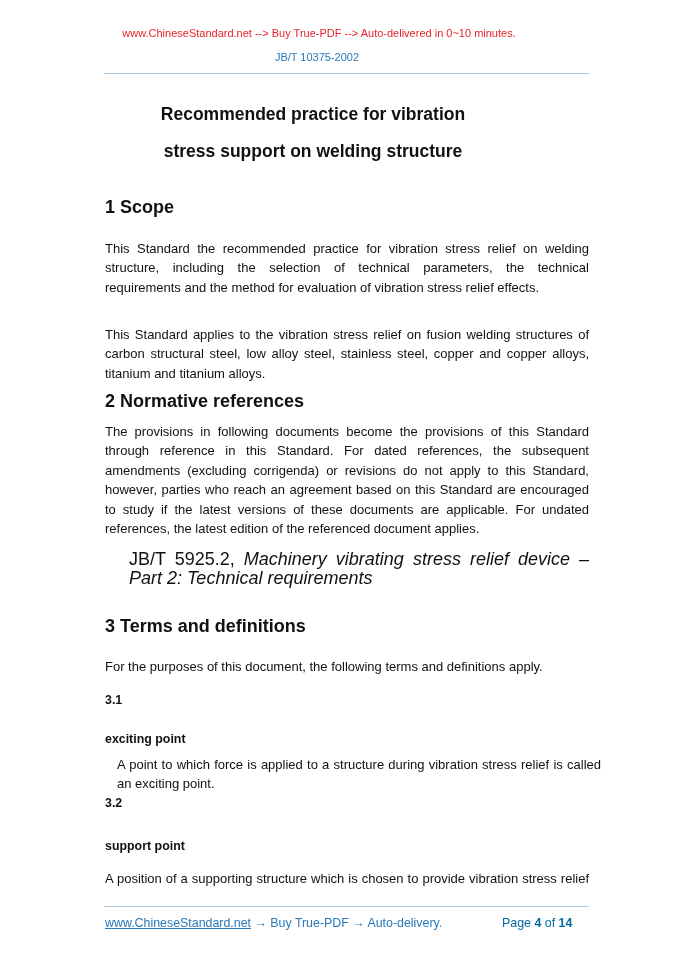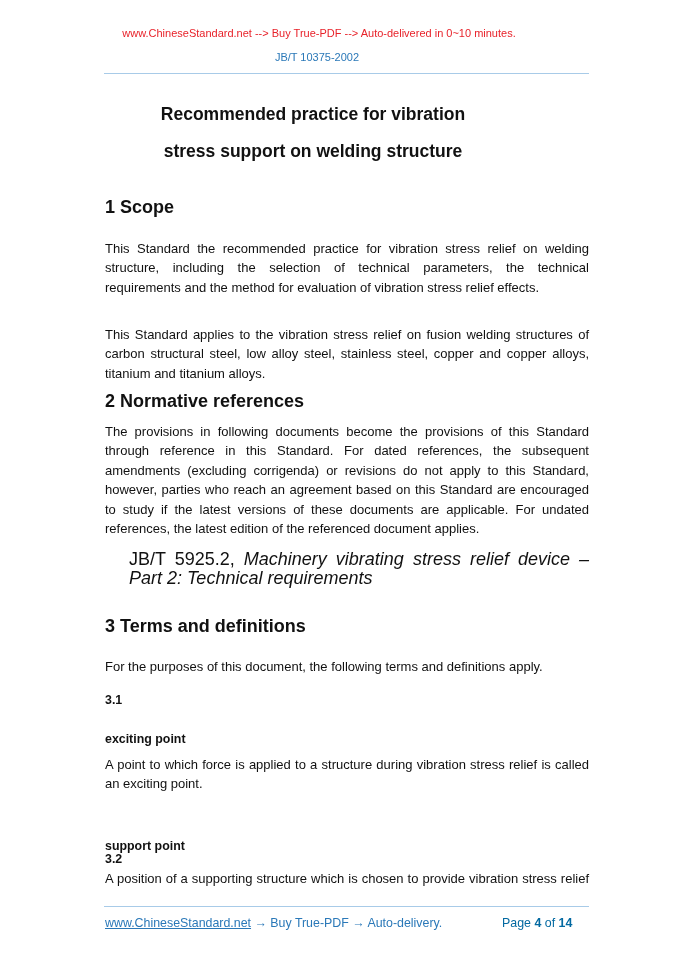--- a/index.html
+++ b/index.html
@@ -64,21 +64,21 @@
 
     .para {
       position: absolute;
       left: 105px;
       width: 484px;
       font-size: 13px;
       line-height: 19.4px;
       text-align: justify;
       color: #111;
     }
-    .para.last-left { text-align-last: left; }
+    .para.last-left { text-align-last: left; margin-left: 12px; }
 
     .ref {
       position: absolute;
       left: 129px;
       width: 460px;
       font-size: 18px;
       line-height: 19px;
       text-align: justify;
       text-align-last: left;
       color: #111;
@@ -143,21 +143,21 @@
   <span class="ititle">Machinery vibrating stress relief device – Part 2: Technical requirements</span>
 </div>
 
 <div class="h1" style="top:616px;">3 Terms and definitions</div>
 <div class="para" style="top:657px;">For the purposes of this document, the following terms and definitions apply.</div>
 
 <div class="bold-sm" style="top:693px;">3.1</div>
 <div class="bold-sm" style="top:725px;margin-top:7px;">exciting point</div>
 <div class="para last-left" style="top:755px;">A point to which force is applied to a structure during vibration stress relief is called an exciting point.</div>
 
-<div class="bold-sm" style="top:852px;">3.2</div>
+<div class="bold-sm" style="top:796px;">3.2</div>
 <div class="bold-sm" style="top:839px;">support point</div>
 <div class="para" style="top:869px; text-align-last: justify;">A position of a supporting structure which is chosen to provide vibration stress relief</div>
 
 <div class="hr-bottom"></div>
 <div class="footer-left">
   <a>www.ChineseStandard.net</a><span> → Buy True-PDF → Auto-delivery.</span>
 </div>
 <div class="footer-right">
   <span>Page</span>
   <b>4</b>

